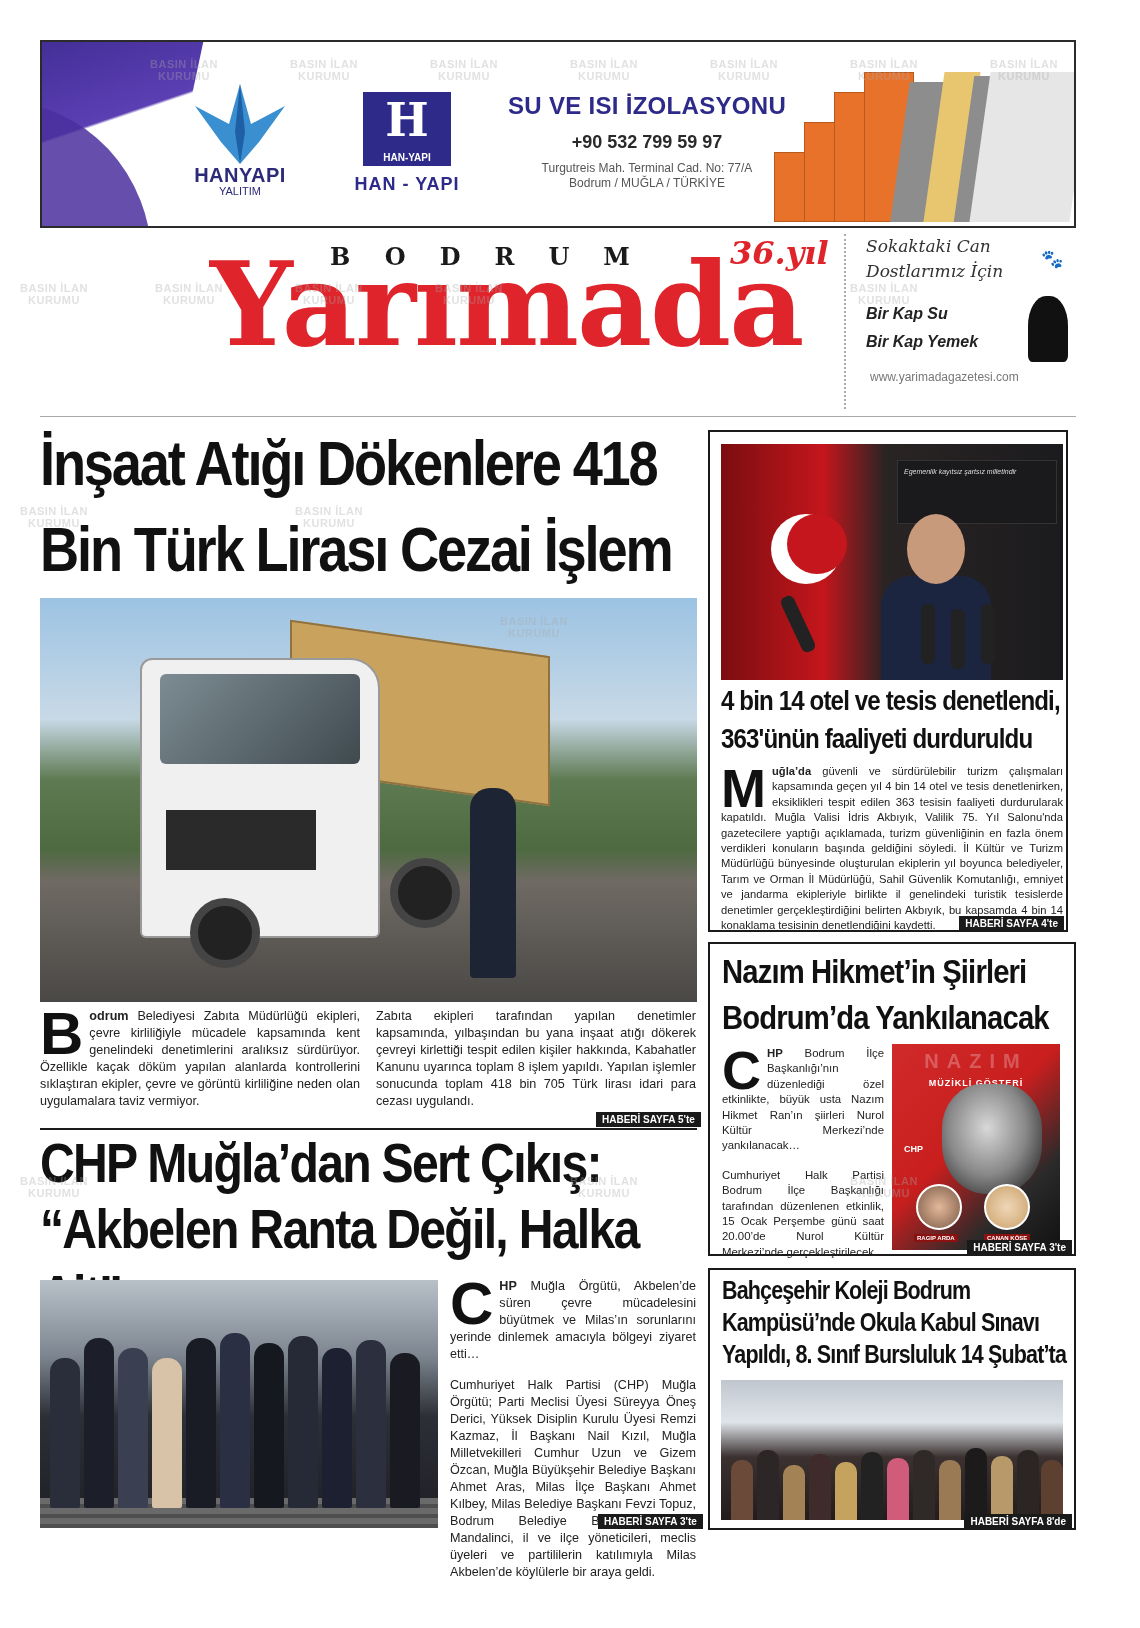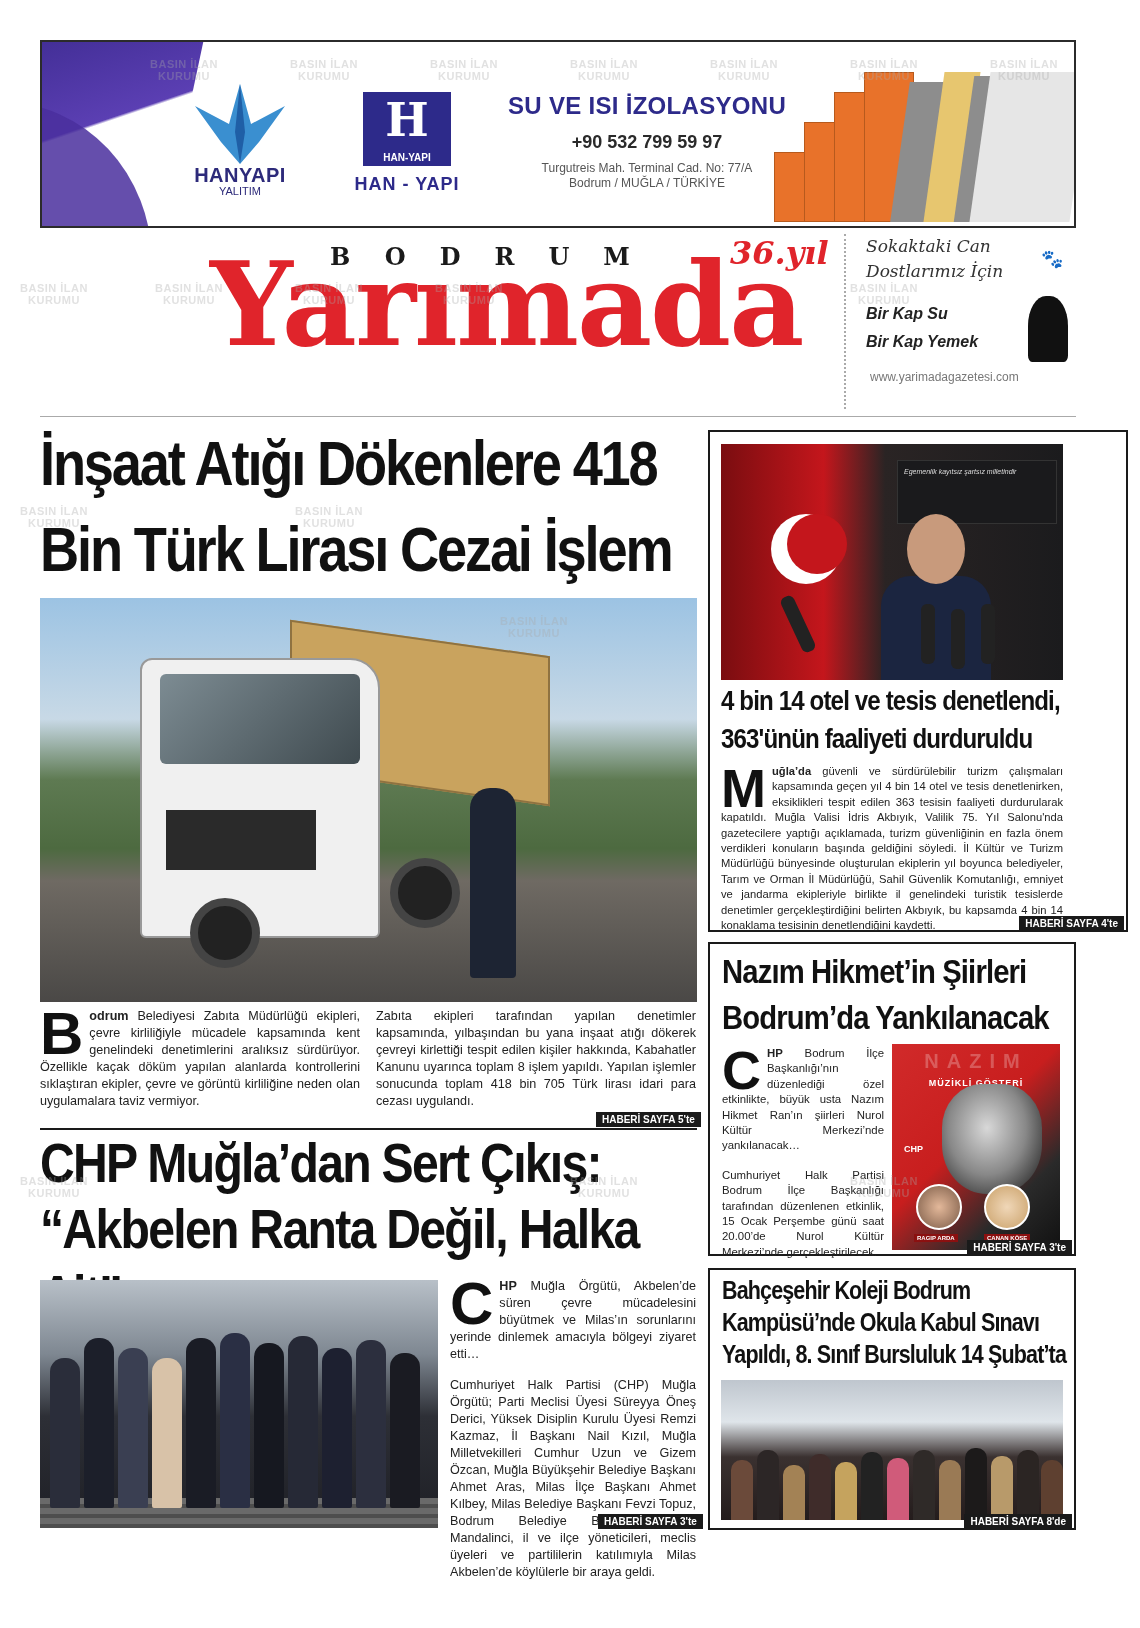--- a/index.html
+++ b/index.html
@@ -68,21 +68,21 @@
 
   .divider { position: absolute; height: 2px; background: #1a1a1a; }
 
   .chp-head { position: absolute; left: 40px; top: 1130px; font-weight: 700; font-size: 56px; line-height: 66px; letter-spacing: -2px; color: #111; transform: scaleX(0.86); transform-origin: left top; width: 790px; }
   .photo-group { left: 40px; top: 1280px; width: 398px; height: 248px; background: linear-gradient(180deg, #b8c0c8 0%, #7e8791 30%, #2d2f36 55%, #1e1f25 100%); }
   .person { position: absolute; bottom: 20px; width: 30px; border-radius: 14px 14px 2px 2px; }
   .stairs { position: absolute; left: 0; bottom: 0; width: 100%; height: 30px; background: repeating-linear-gradient(180deg, #6a6a6a 0 6px, #4e4e4e 6px 10px); }
 
   
   .box { position: absolute; border: 2px solid #1a1a1a; background: #fff; }
-  .box1 { left: 708px; top: 430px; width: 420px; height: 502px; }
+  .box1 { left: 708px; top: 430px; width: 360px; height: 502px; }
   .box2 { left: 708px; top: 942px; width: 368px; height: 314px; }
   .box3 { left: 708px; top: 1268px; width: 368px; height: 262px; }
   .photo-gov { left: 11px; top: 12px; width: 342px; height: 236px; background: linear-gradient(90deg, #7a0d10 0%, #c4161c 30%, #2a2424 48%, #1b1b1d 100%); }
   .flag-star { position: absolute; left: 50px; top: 70px; width: 70px; height: 70px; border-radius: 50%; background: #fff; }
   .flag-star::after { content: ""; position: absolute; left: 16px; top: 0; width: 60px; height: 60px; border-radius: 50%; background: #c4161c; }
   .quote-board { position: absolute; left: 176px; top: 16px; width: 160px; height: 64px; background: #1a1a1c; border: 1px solid #333; color: #ddd; font-size: 7px; font-style: italic; padding: 6px; line-height: 10px; }
   .gov-man { position: absolute; left: 160px; top: 70px; width: 110px; height: 170px; }
   .gov-head { position: absolute; left: 26px; top: 0; width: 58px; height: 70px; border-radius: 50%; background: #c89a7c; }
   .gov-body { position: absolute; left: 0; top: 62px; width: 110px; height: 110px; background: #1b2540; border-radius: 30px 30px 0 0; }
   .mic { position: absolute; width: 14px; height: 60px; background: #222; border-radius: 6px; }

